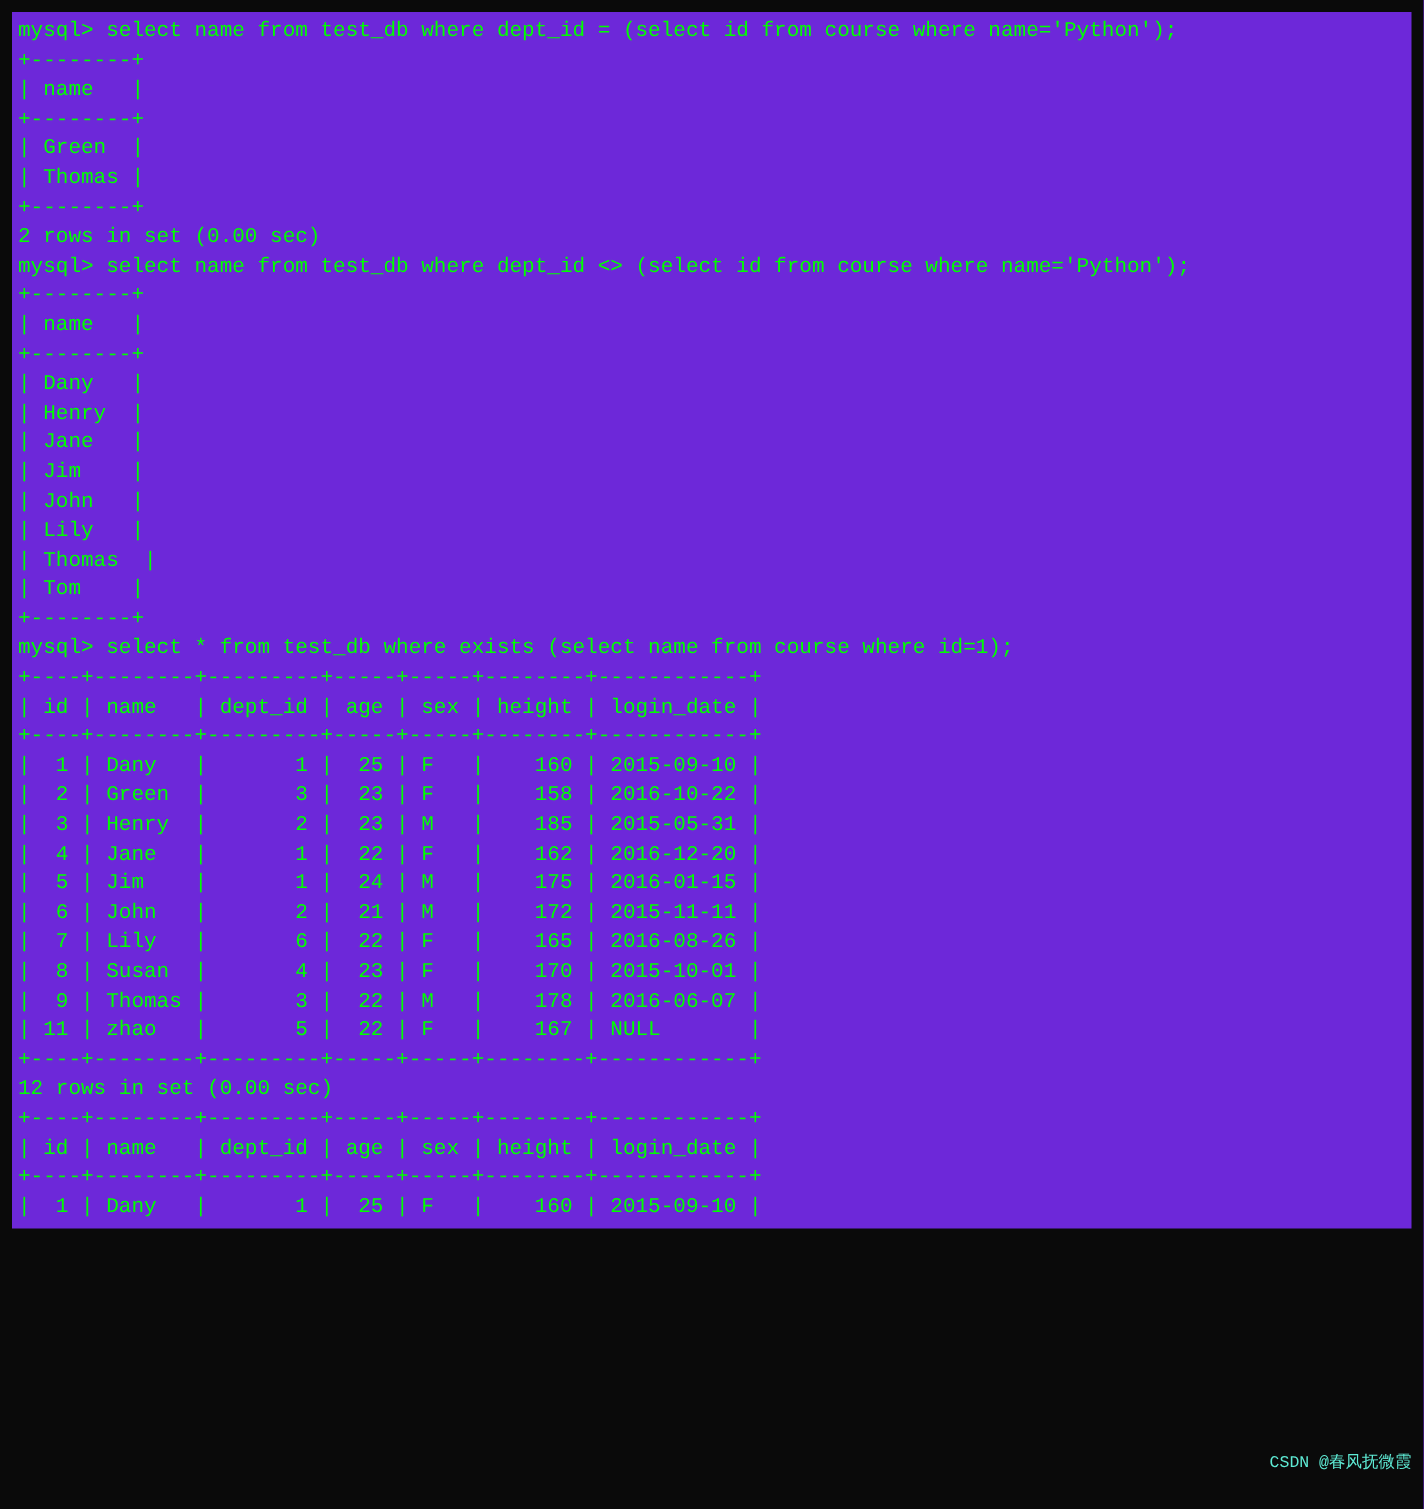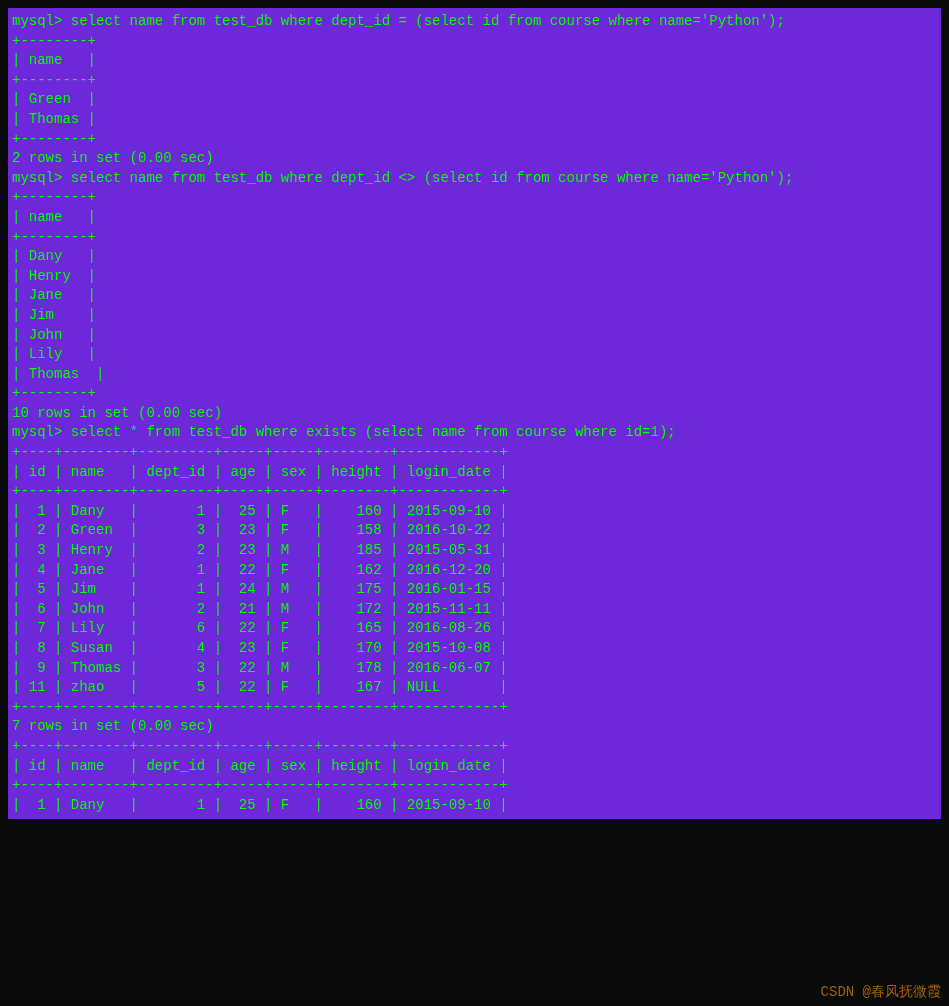--- a/index.html
+++ b/index.html
@@ -17,24 +17,24 @@
       background-color: #6d28d9;
       padding: 4px;
     }
     .line {
       white-space: pre;
       line-height: 1.4;
       color: #00ff00;
     }
     .watermark {
       position: absolute;
-      bottom: 5px;
+      bottom: 24px;
       right: 8px;
-      color: #a16207;
-      font-size: 14px;
+      color: #5eead4;
+      font-size: 11px;
     }
   </style>
 </head>
 <body>
 
 <div class="terminal">
 <div class="line">mysql&gt; select name from test_db where dept_id = (select id from course where name='Python');</div>
     <div class="line">+--------+</div>
     <div class="line">| name   |</div>
     <div class="line">+--------+</div>
@@ -47,38 +47,38 @@
     <div class="line">+--------+</div>
     <div class="line">| name   |</div>
     <div class="line">+--------+</div>
     <div class="line">| Dany   |</div>
     <div class="line">| Henry  |</div>
     <div class="line">| Jane   |</div>
     <div class="line">| Jim    |</div>
     <div class="line">| John   |</div>
     <div class="line">| Lily   |</div>
     <div class="line">| Thomas  |</div>
+    <div class="line">| Tom    |</div>
     <div class="line">+--------+</div>
-    <div class="line">10 rows in set (0.00 sec)</div>
     <div class="line"></div>
     <div class="line">mysql&gt; select * from test_db where exists (select name from course where id=1);</div>
     <div class="line">+----+--------+---------+-----+-----+--------+------------+</div>
     <div class="line">| id | name   | dept_id | age | sex | height | login_date |</div>
     <div class="line">+----+--------+---------+-----+-----+--------+------------+</div>
     <div class="line">|  1 | Dany   |       1 |  25 | F   |    160 | 2015-09-10 |</div>
     <div class="line">|  2 | Green  |       3 |  23 | F   |    158 | 2016-10-22 |</div>
     <div class="line">|  3 | Henry  |       2 |  23 | M   |    185 | 2015-05-31 |</div>
     <div class="line">|  4 | Jane   |       1 |  22 | F   |    162 | 2016-12-20 |</div>
     <div class="line">|  5 | Jim    |       1 |  24 | M   |    175 | 2016-01-15 |</div>
     <div class="line">|  6 | John   |       2 |  21 | M   |    172 | 2015-11-11 |</div>
     <div class="line">|  7 | Lily   |       6 |  22 | F   |    165 | 2016-08-26 |</div>
-    <div class="line">|  8 | Susan  |       4 |  23 | F   |    170 | 2015-10-08 |</div>
+    <div class="line">|  8 | Susan  |       4 |  23 | F   |    170 | 2015-10-01 |</div>
     <div class="line">|  9 | Thomas |       3 |  22 | M   |    178 | 2016-06-07 |</div>
     <div class="line">| 11 | zhao   |       5 |  22 | F   |    167 | NULL       |</div>
     <div class="line">+----+--------+---------+-----+-----+--------+------------+</div>
-    <div class="line">7 rows in set (0.00 sec)</div>
+    <div class="line">12 rows in set (0.00 sec)</div>
     <div class="line"></div>
     <div class="line">+----+--------+---------+-----+-----+--------+------------+</div>
     <div class="line">| id | name   | dept_id | age | sex | height | login_date |</div>
     <div class="line">+----+--------+---------+-----+-----+--------+------------+</div>
     <div class="line">|  1 | Dany   |       1 |  25 | F   |    160 | 2015-09-10 |</div>
   </div>
 <div class="watermark">CSDN @春风抚微霞</div>
 
 </body></html>

